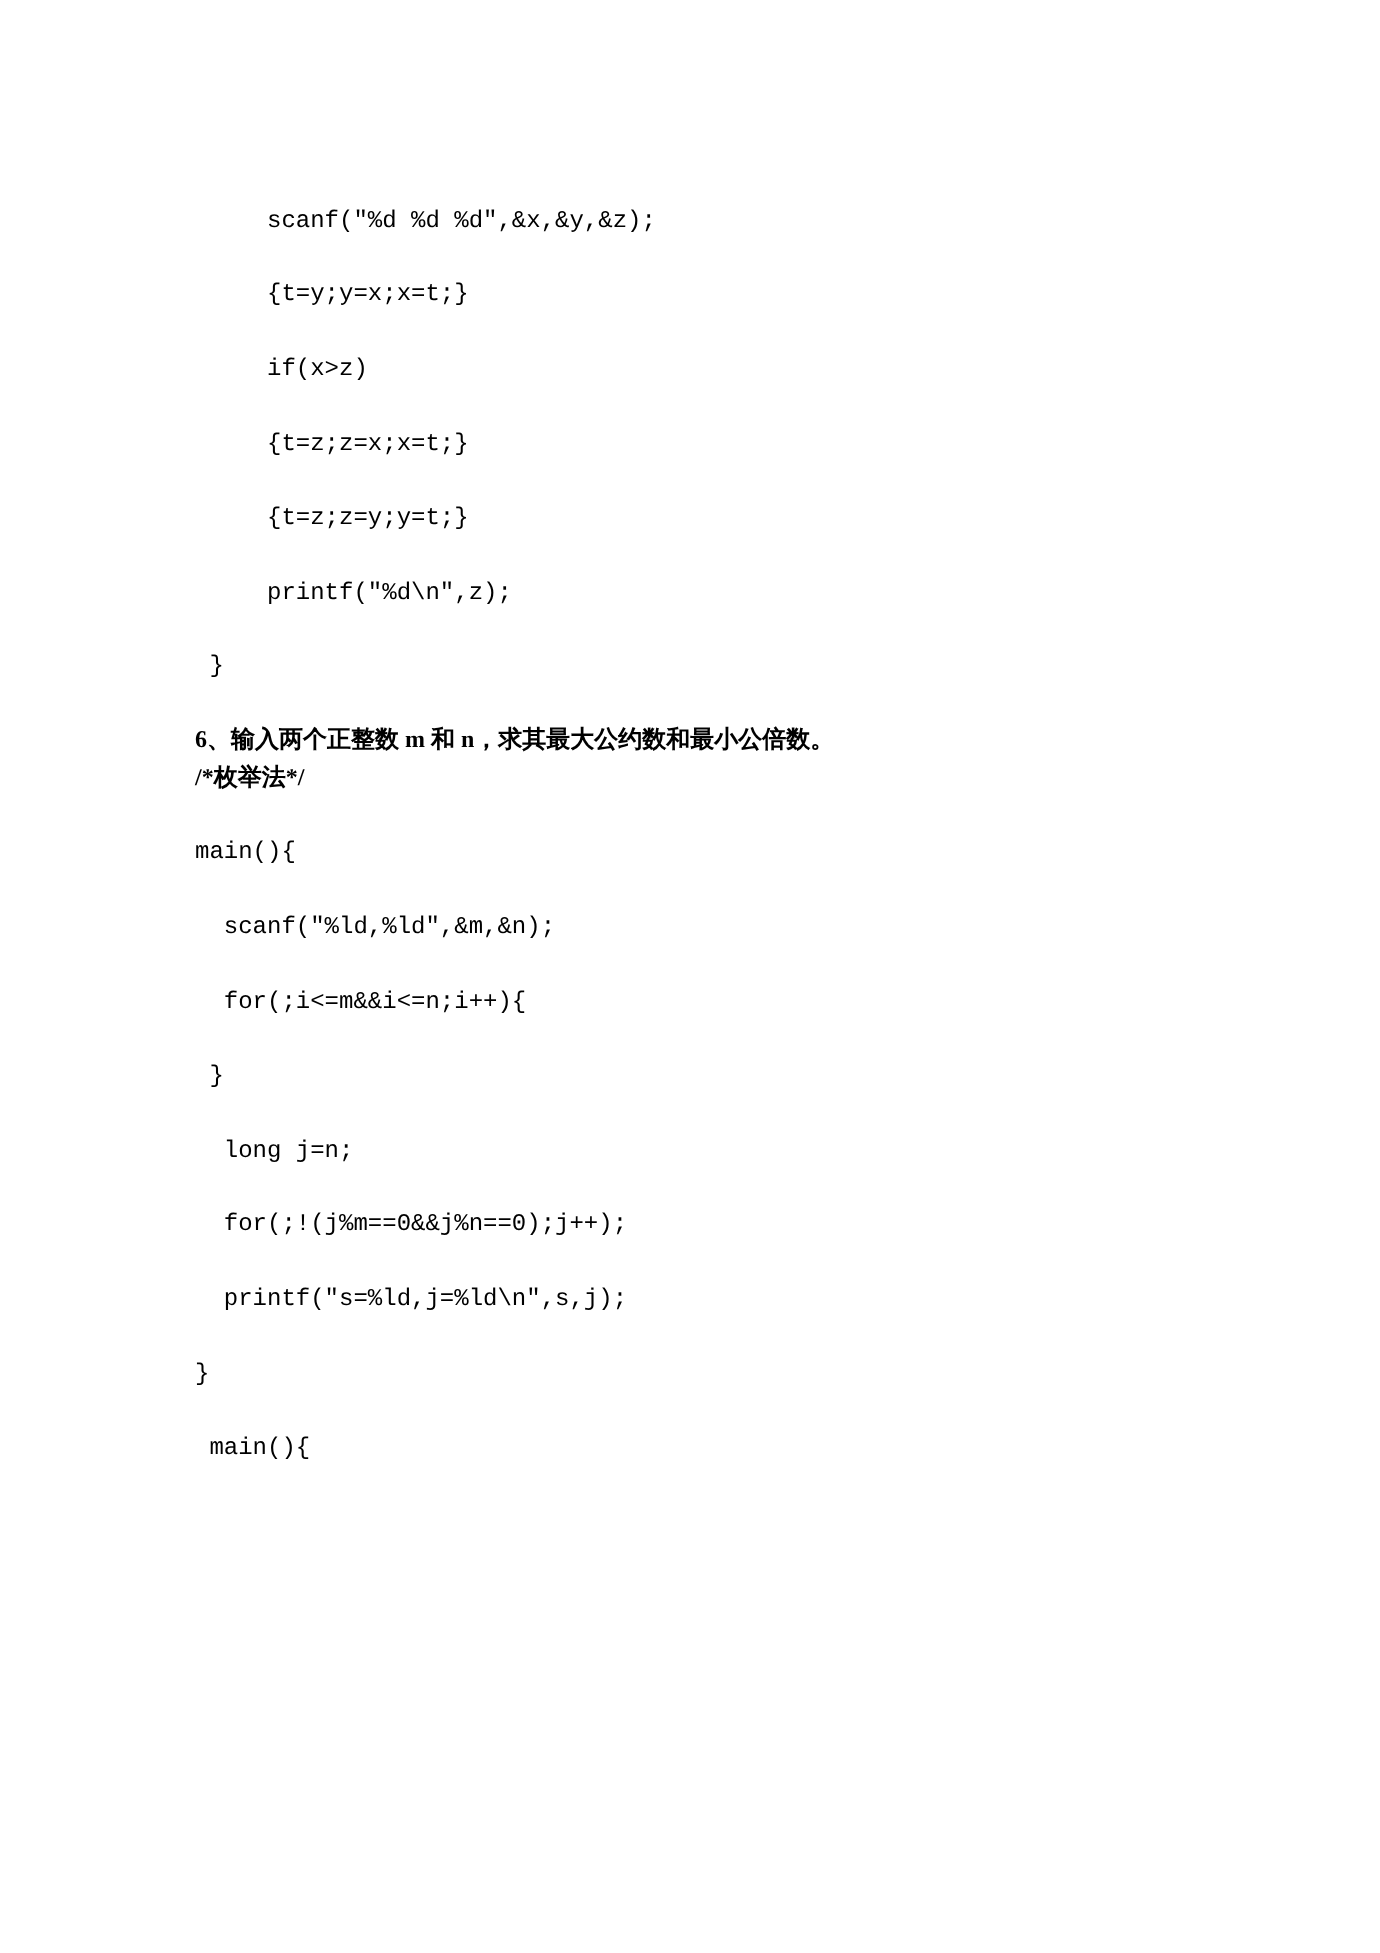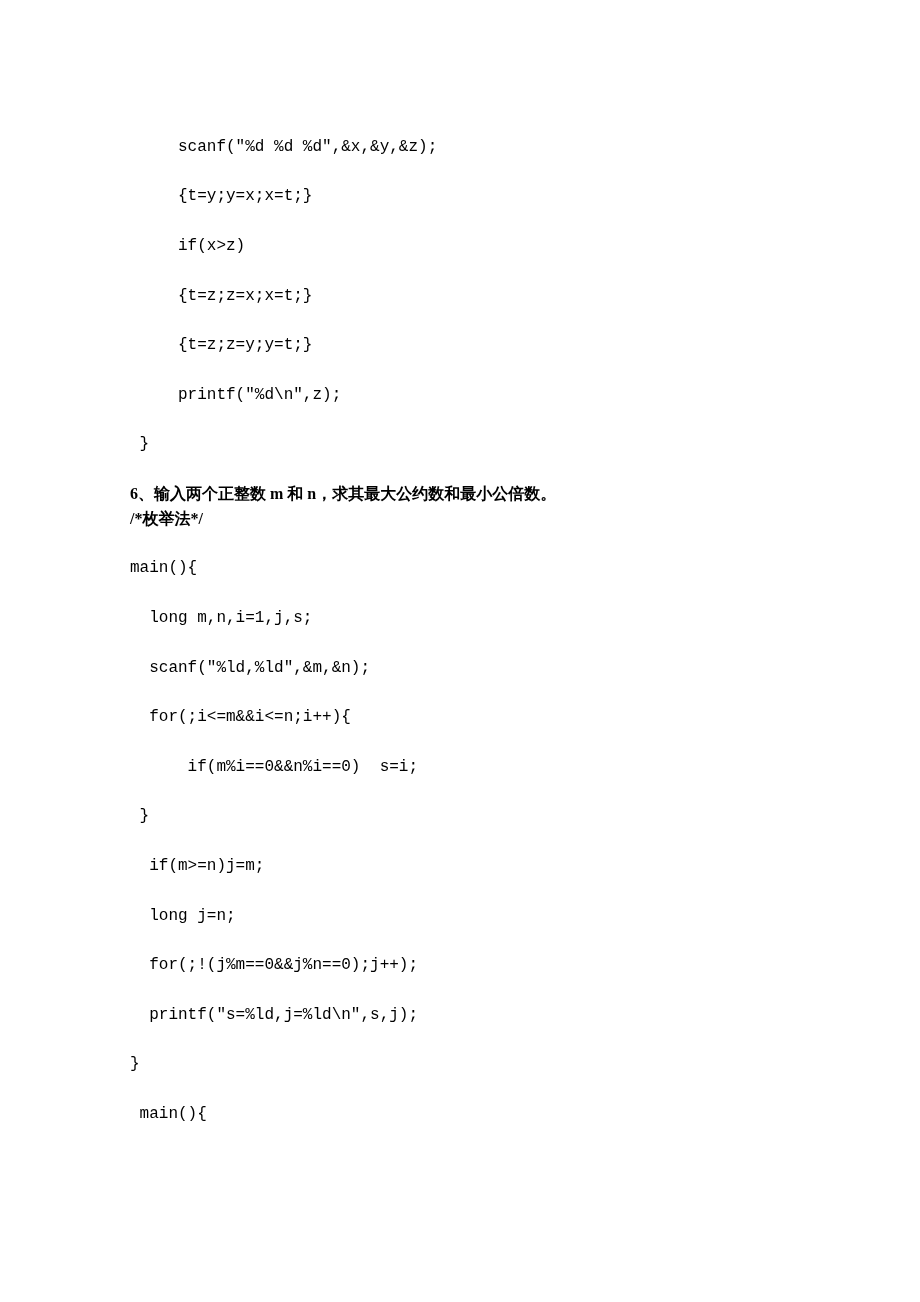--- a/index.html
+++ b/index.html
@@ -41,26 +41,23 @@
 <div>     printf("%d\n",z);</div>
 <div> }</div>
 </div>
 
 <div class="heading">6、输入两个正整数 m 和 n，求其最大公约数和最小公倍数。</div>
 
 <div class="comment">/*枚举法*/</div>
 
 <div class="code">
 <div>main(){</div>
-<div>  long m,n,i=1,j,s;</div>
 <div>  scanf("%ld,%ld",&amp;m,&amp;n);</div>
 <div>  for(;i&lt;=m&amp;&amp;i&lt;=n;i++){</div>
-<div>      if(m%i==0&amp;&amp;n%i==0)  s=i;</div>
 <div> }</div>
-<div>  if(m&gt;=n)j=m;</div>
 <div>  long j=n;</div>
 <div>  for(;!(j%m==0&amp;&amp;j%n==0);j++);</div>
 <div>  printf("s=%ld,j=%ld\n",s,j);</div>
 <div>}</div>
 <div> main(){</div>
 
 
 
 
 

